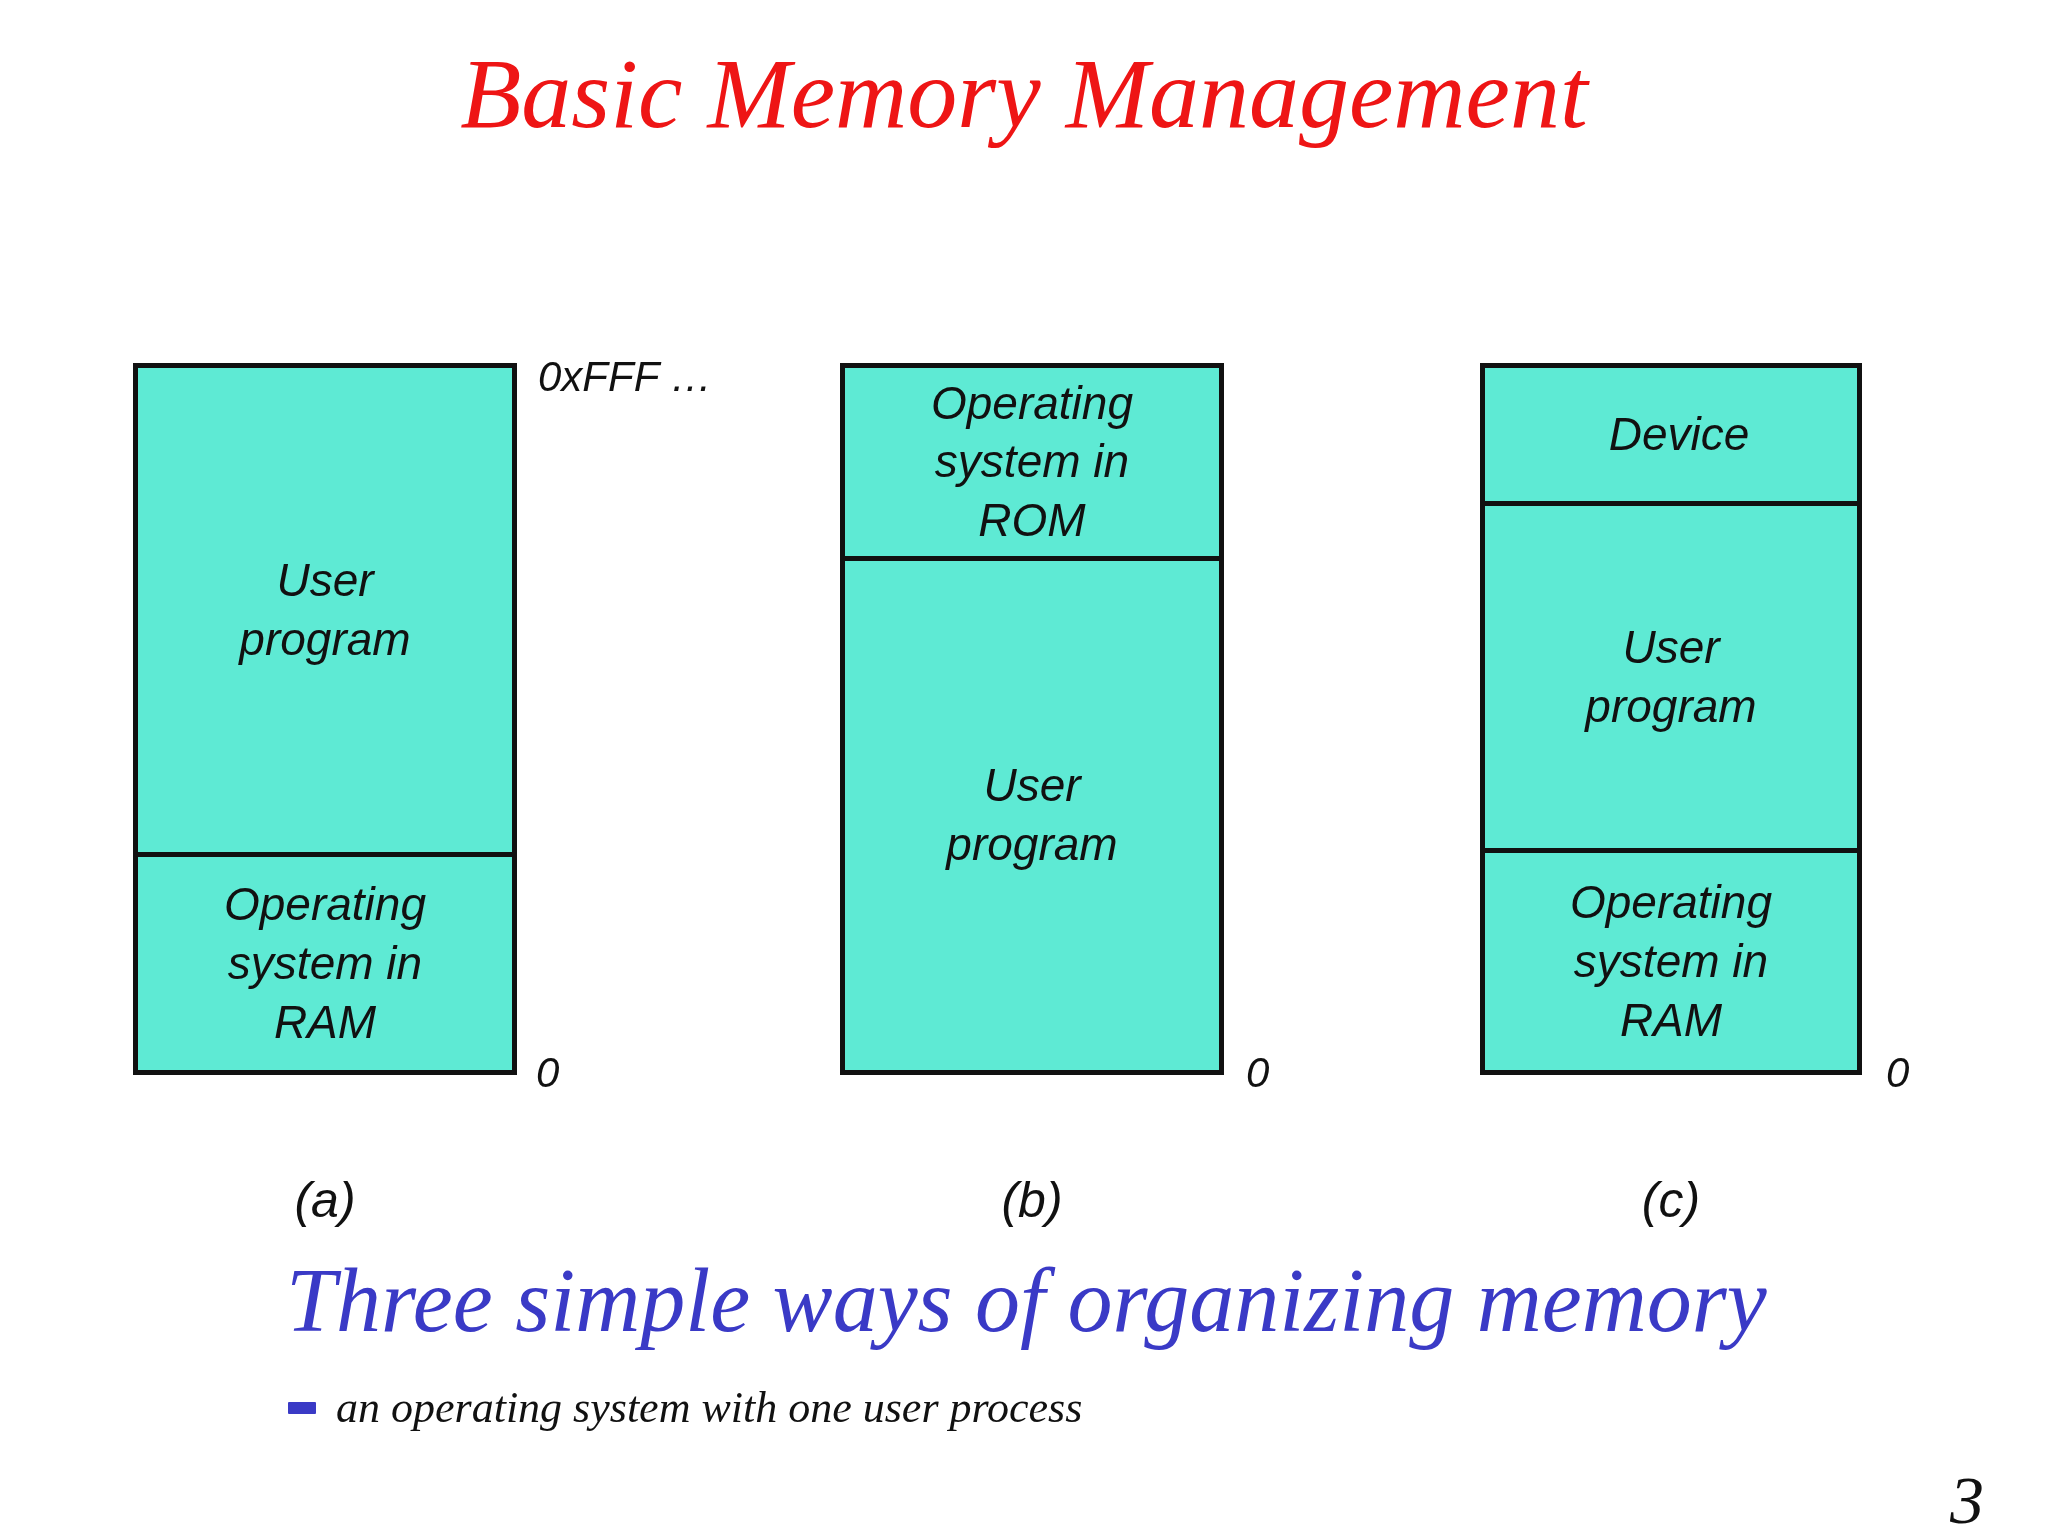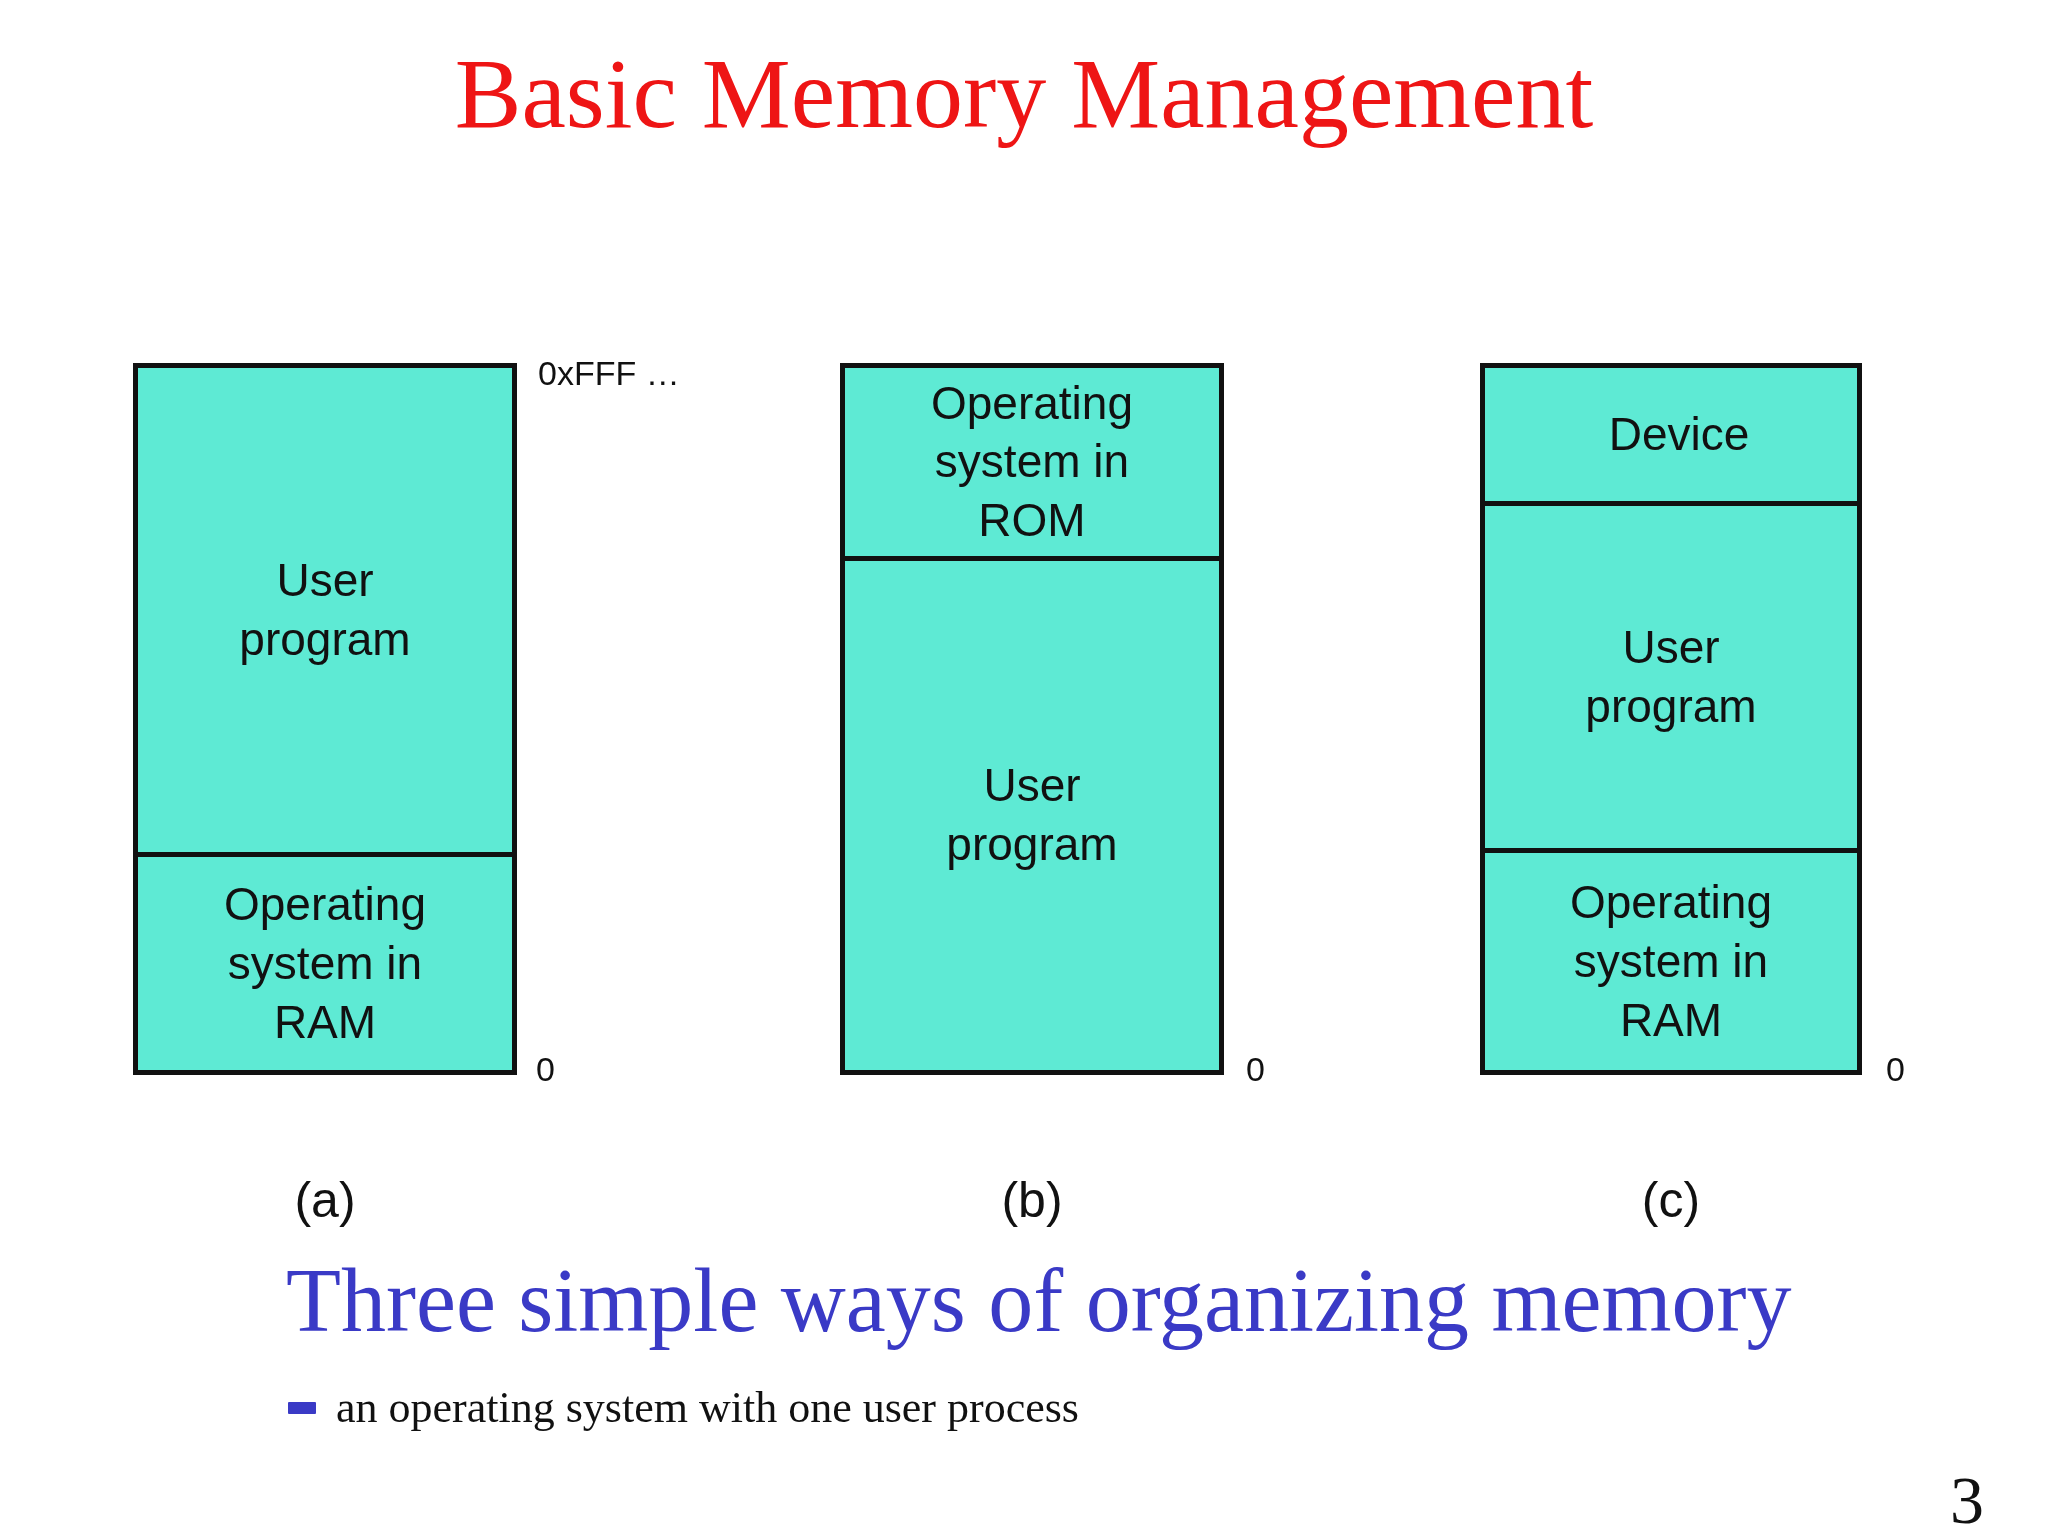--- a/index.html
+++ b/index.html
@@ -1,34 +1,34 @@
 <!DOCTYPE html>
 <html style="--red: #ee1515; --blue: #3a3ac6;"><head>
 <meta charset="utf-8">
 <style>
   html,body{margin:0;padding:0;background:#ffffff;}
   body{width:2048px;height:1536px;position:relative;overflow:hidden;
        font-family:"Liberation Serif", serif;color:#111;}
-  .slide{position:absolute;inset:0;background:#fff;}
+  .slide{position:absolute;inset:0;background:#fff;font-style:italic;}
 
   
   .title{position:absolute;top:44px;left:0;width:100%;text-align:center;
          font-size:100px;line-height:1;color:var(--red);white-space:nowrap;}
   .subtitle{position:absolute;top:142px;left:0;width:100%;text-align:center;
          font-size:66px;line-height:1;color:var(--red);white-space:nowrap;}
 
   
   .membox{position:absolute;border:5px solid #111;background:#5eead4;
           display:flex;flex-direction:column;box-sizing:border-box;}
   .sect{display:flex;flex-direction:column;justify-content:center;align-items:center;
         box-sizing:border-box;}
   .sect.divided{border-top:5px solid #111;}
   .dline{font-family:"Liberation Sans", sans-serif;font-size:46px;line-height:1.28;
          color:#111;white-space:nowrap;}
-  .addr{position:absolute;font-family:"Liberation Sans", sans-serif;font-size:34px;
+  .addr{position:absolute;font-family:"Liberation Sans", sans-serif;font-size:42px;
         line-height:1;color:#111;white-space:nowrap;}
   .caption{position:absolute;font-family:"Liberation Sans", sans-serif;font-size:50px;
         line-height:1;color:#111;text-align:center;}
 
   
   .heading{position:absolute;left:286px;top:1256px;font-size:90px;line-height:1;
         color:var(--blue);white-space:nowrap;}
   .bulletline{position:absolute;left:288px;top:1386px;display:flex;align-items:center;
         font-size:44px;line-height:1;white-space:nowrap;}
   .dashbullet{display:inline-block;width:28px;height:12px;background:var(--blue);

